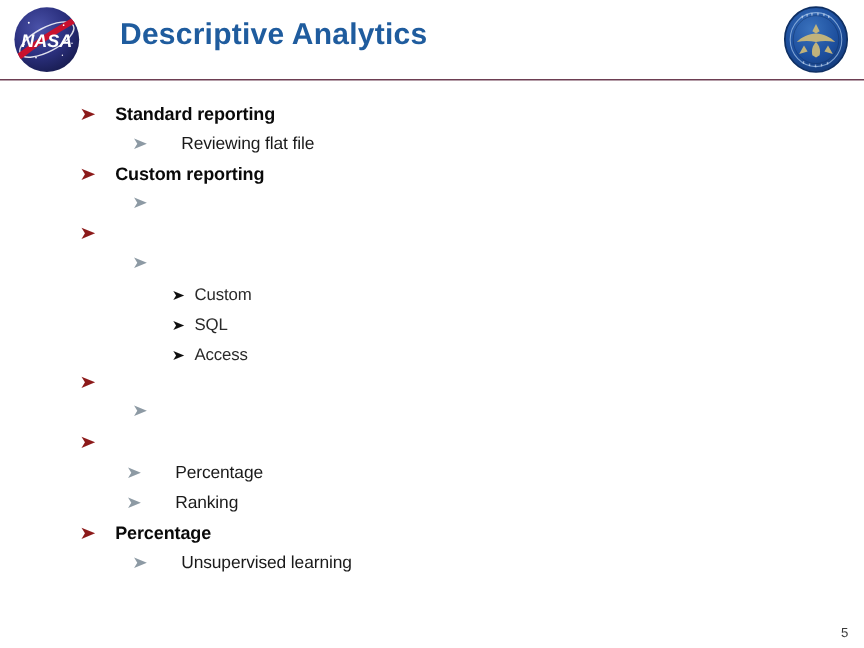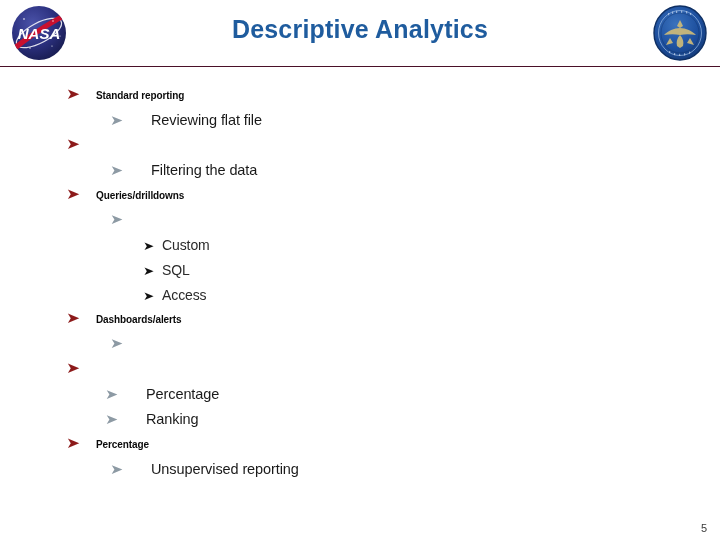--- a/index.html
+++ b/index.html
@@ -37,21 +37,20 @@
     top: 66px;
     width: 720px;
     height: 1px;
     background: #4a1028;
   }
   .slide-title {
     position: absolute;
     left: 100px;
     top: 14px;
     width: 520px;
-    text-align: center;
     font-size: 25px;
     font-weight: bold;
     color: #1f5c9e;
     letter-spacing: 0.2px;
     line-height: 30px;
     white-space: nowrap;
   }
 
   
   .nasa-logo {
@@ -104,21 +103,21 @@
   }
 
   
   .lvl1 { left: 66px; }
   .lvl1 .bullet-glyph {
     color: #8c1a1a;
     font-size: 15px;
     width: 30px;
   }
   .lvl1 .bullet-text {
-    font-size: 10px;
+    font-size: 15px;
     font-weight: bold;
     color: #0a0a0a;
     letter-spacing: -0.1px;
   }
 
   
   .lvl2 { left: 110px; }
   .lvl2 .bullet-glyph {
     color: #8d9aa4;
     font-size: 14px;
@@ -246,30 +245,29 @@
       <span class="bullet-text">Standard reporting</span>
     </div>
 
     <div class="bullet-row lvl2" style="top:45px">
       <span class="bullet-glyph">➤</span>
       <span class="bullet-text">Reviewing flat file</span>
     </div>
 
     <div class="bullet-row lvl1" style="top:70px">
       <span class="bullet-glyph">➤</span>
+      <span class="bullet-text">Custom reporting</span>
     </div>
 
     <div class="bullet-row lvl2" style="top:95px">
       <span class="bullet-glyph">➤</span>
-      <span class="bullet-text">Filtering the data</span>
     </div>
 
     <div class="bullet-row lvl1" style="top:120px">
       <span class="bullet-glyph">➤</span>
-      <span class="bullet-text">Queries/drilldowns</span>
     </div>
 
     <div class="bullet-row lvl2" style="top:145px">
       <span class="bullet-glyph">➤</span>
     </div>
 
     <div class="bullet-row lvl3" style="top:170px">
       <span class="bullet-glyph">➤</span>
       <span class="bullet-text">Custom</span>
     </div>
@@ -279,21 +277,20 @@
       <span class="bullet-text">SQL</span>
     </div>
 
     <div class="bullet-row lvl3" style="top:220px">
       <span class="bullet-glyph">➤</span>
       <span class="bullet-text">Access</span>
     </div>
 
     <div class="bullet-row lvl1" style="top:244px">
       <span class="bullet-glyph">➤</span>
-      <span class="bullet-text">Dashboards/alerts</span>
     </div>
 
     <div class="bullet-row lvl2" style="top:269px">
       <span class="bullet-glyph">➤</span>
     </div>
 
     <div class="bullet-row lvl1" style="top:294px">
       <span class="bullet-glyph">➤</span>
     </div>
 
@@ -307,20 +304,20 @@
       <span class="bullet-text">Ranking</span>
     </div>
 
     <div class="bullet-row lvl1" style="top:369px">
       <span class="bullet-glyph">➤</span>
       <span class="bullet-text">Percentage</span>
     </div>
 
     <div class="bullet-row lvl2" style="top:394px">
       <span class="bullet-glyph">➤</span>
-      <span class="bullet-text">Unsupervised reporting</span>
+      <span class="bullet-text">Unsupervised learning</span>
     </div>
 
   </div>
 
   <div class="page-number">5</div>
 
 </div>
 
 </body></html>

